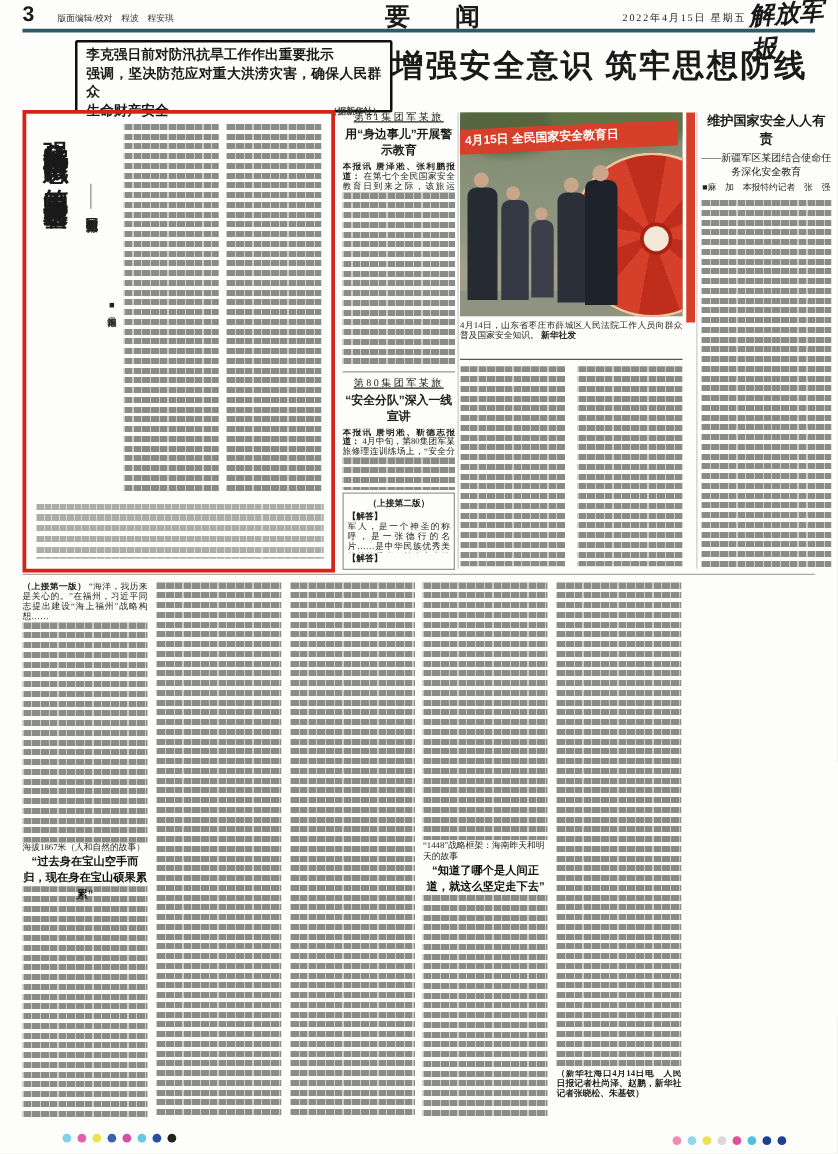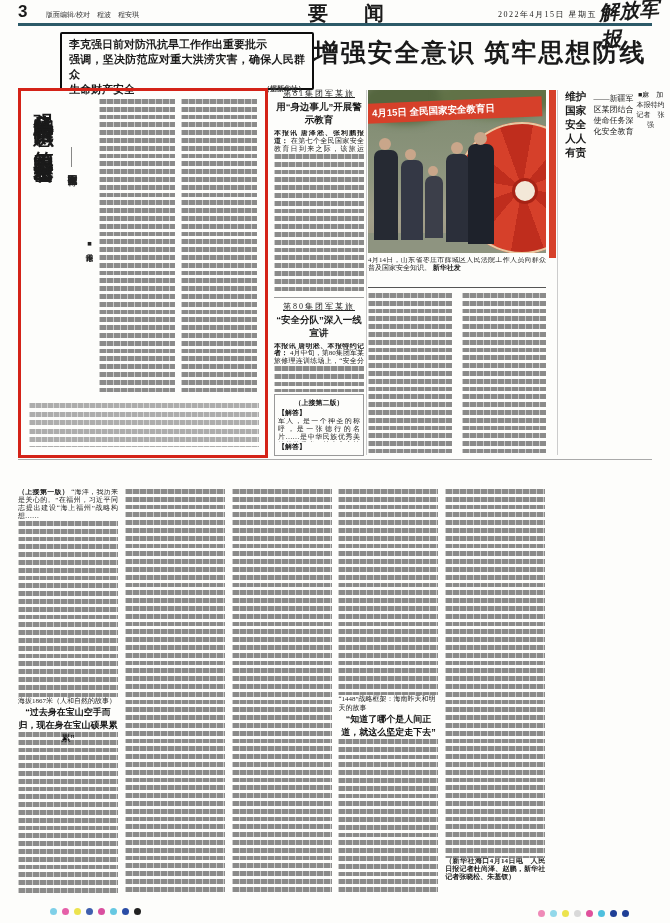--- a/index.html
+++ b/index.html
@@ -12,21 +12,21 @@
       repeating-linear-gradient(90deg, rgba(255,255,255,.55) 0 1px, rgba(255,255,255,0) 1px 7px),
       repeating-linear-gradient(180deg, #3a3a3a 0 4.8px, transparent 4.8px 7.8px);
     opacity:.58;}
   .fill-light{background-image:
       repeating-linear-gradient(90deg, rgba(255,255,255,.5) 0 1px, rgba(255,255,255,0) 1px 6px),
       repeating-linear-gradient(180deg, #8c8c8c 0 5px, transparent 5px 8.6px);
     opacity:.7;}
   .tiny{font-size:7px;line-height:7.9px;text-align:justify;overflow:hidden;color:#222;}
   .vtext{writing-mode:vertical-rl;}
   .dot{display:inline-block;width:7px;height:7px;border-radius:50%;margin-right:5px;}
-  .col{width:100px;flex:none;display:flex;flex-direction:column;margin-top:23px;}
+  .col{width:100px;flex:none;display:flex;flex-direction:column;}
   .subhead{font-weight:bold;font-size:9px;line-height:13px;text-align:center;
            font-family:"Liberation Sans","DejaVu Sans",sans-serif;color:#111;}
   .labelline{font-size:7px;line-height:9px;color:#222;overflow:hidden;}
   .rubric{font-size:8px;letter-spacing:2px;text-align:center;color:#222;text-decoration:underline;}
   .brieftitle{font-size:9.5px;font-weight:bold;text-align:center;
               font-family:"Liberation Sans","DejaVu Sans",sans-serif;margin:2px 0 3px;}
   .person{position:absolute;border-radius:7px 7px 0 0;}
   .head{position:absolute;border-radius:50%;background:#c9a68a;}
 </style>
 </head>
@@ -68,21 +68,21 @@
     <div class="brieftitle">用“身边事儿”开展警示教育</div>
     <div class="tiny" style="height:24px;">
       <span style="font-weight:bold;">本报讯 唐泽淞、张利鹏报道：</span>
       <span>在第七个全民国家安全教育日到来之际，该旅运用“身边事儿”开展警示教育……</span>
     </div>
     <div class="fill-text" style="height:152px;margin:2px 0;"></div>
     <div style="border-top:1px solid #999;margin:2px 0 3px;"></div>
     <div class="rubric">第80集团军某旅</div>
     <div class="brieftitle">“安全分队”深入一线宣讲</div>
     <div class="tiny" style="height:24px;">
-      <span style="font-weight:bold;">本报讯 唐明淞、本报特约记者：</span>
+      <span style="font-weight:bold;">本报讯 唐明淞、靳德志报道：</span>
       <span>4月中旬，第80集团军某旅修理连训练场上，“安全分队”宣讲正酣……</span>
     </div>
     <div class="fill-text" style="height:28px;margin:2px 0;"></div>
     <div style="border:1px solid #999;padding:3px;flex:1;display:flex;flex-direction:column;">
       <div style="font-size:7px;font-weight:bold;text-align:center;">（上接第二版）</div>
       <div style="font-size:7px;font-weight:bold;">【解答】</div>
       <div class="tiny" style="height:24px;">军人，是一个神圣的称呼，是一张德行的名片……是中华民族优秀美德的传承者、社会主义核心价值观的模范践行者、社会文明道德风尚的示范引领者……</div>
       <div style="font-size:7px;font-weight:bold;">【解答】</div>
       <div class="fill-text" style="flex:1;"></div>
     </div>
@@ -113,21 +113,21 @@
   <div class="abs" style="left:549px;top:90px;width:7px;height:168px;background:#d6402a;"></div>
 
   <div class="abs tiny" style="left:368px;top:257px;width:178px;height:24px;">
     <span>4月14日，山东省枣庄市薛城区人民法院工作人员向群众普及国家安全知识。</span>
     <span style="font-weight:bold;">新华社发</span>
   </div>
   <div class="abs" style="left:368px;top:287px;width:178px;height:1px;background:#555;"></div>
   <div class="abs fill-text" style="left:368px;top:293px;width:84px;height:160px;"></div>
   <div class="abs fill-text" style="left:462px;top:293px;width:84px;height:160px;"></div>
 
-  <div class="abs" style="left:561px;top:90px;width:104px;height:365px;display:flex;">
+  <div class="abs" style="left:561px;top:90px;width:104px;height:365px;display:flex;flex-direction:column;">
     <div class="sans" style="font-size:10.5px;font-weight:800;text-align:center;">维护国家安全人人有责</div>
     <div style="font-size:8px;line-height:11px;text-align:center;margin:3px 0 2px;color:#222;">——新疆军区某团结合使命任务深化安全教育</div>
     <div style="font-size:7px;text-align:center;margin-bottom:3px;color:#222;">■麻　加　本报特约记者　张　强</div>
     <div class="fill-text" style="flex:1;margin-top:2px;"></div>
   </div>
 
   <div class="abs" style="left:18px;top:459px;width:634px;height:1px;background:#aaa;"></div>
 
   <div class="abs" style="left:18px;top:466px;width:634px;height:428px;display:flex;gap:6.8px;">
     <div class="col">

